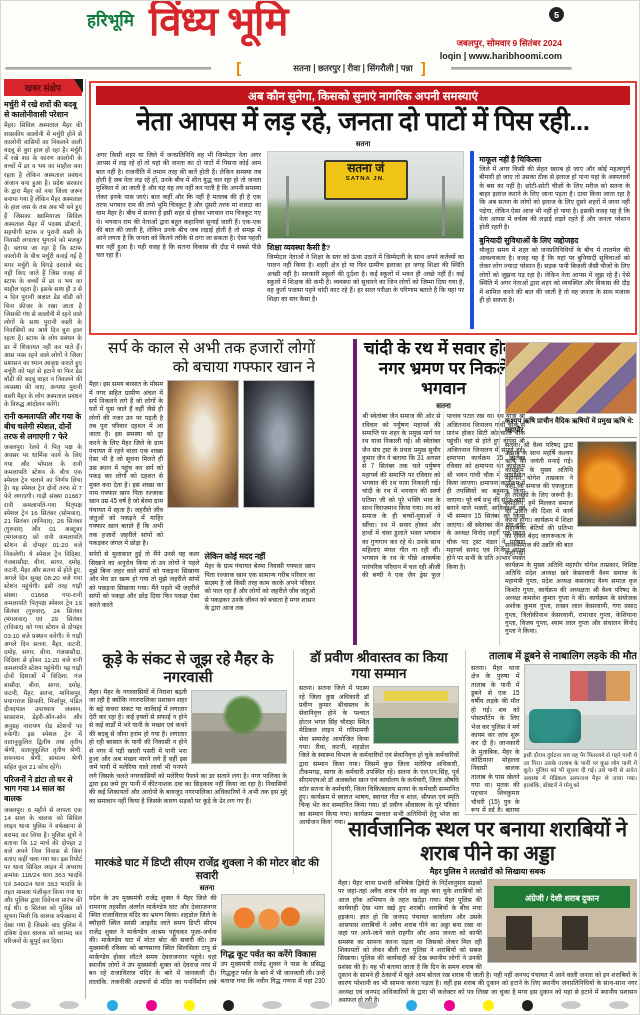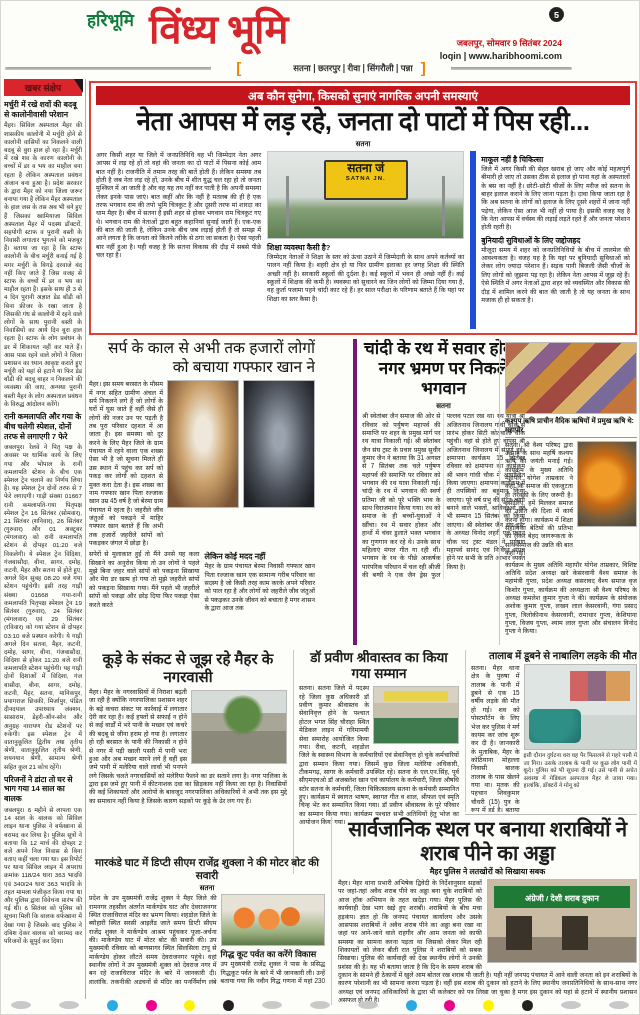--- a/index.html
+++ b/index.html
@@ -6,21 +6,21 @@
   html,body { background:#e9e9e6; }
   body { font-family:"Liberation Sans","DejaVu Sans",sans-serif; }
   .page {
     position:relative; width:640px; height:1015px; margin:0 auto;
     background:#fdfdfa; overflow:hidden; border:1px solid #d7d7d2;
     color:#1c1c1c;
   }
   
   .masthead { position:absolute; left:0; top:0; width:575px; height:72px; }
   .brand { position:absolute; left:86px; top:7px; font-size:17px; font-weight:bold; color:#0f7b3c; }
-  .paper-title { position:absolute; left:148px; top:8px; font-size:40px; font-weight:800; color:#d6252b; letter-spacing:-1px; line-height:1; }
+  .paper-title { position:absolute; left:148px; top:0; font-size:40px; font-weight:800; color:#d6252b; letter-spacing:-1px; line-height:1; }
   .page-num { position:absolute; right:12px; top:6px; width:15px; height:15px; border-radius:50%; background:#222; color:#fff; font-size:9px; font-weight:bold; display:flex; align-items:center; justify-content:center; }
   .date-line { position:absolute; right:14px; top:36px; font-size:8.5px; font-weight:bold; color:#c3161c; }
   .login-line { position:absolute; right:14px; top:50px; font-size:9px; font-weight:bold; color:#222; }
   .edition-rule { position:absolute; left:4px; right:4px; top:66px; height:3px; background:linear-gradient(#9a9a9a,#c9c9c9); border-radius:2px; }
   .edition-strip { position:absolute; left:210px; top:58px; width:240px; height:16px; background:#fdfdfa; display:flex; align-items:center; justify-content:center; }
   .edition-strip .bracket { color:#f08300; font-size:15px; font-weight:bold; padding:0 8px; }
   .editions { font-size:8.5px; font-weight:bold; color:#333;padding-left:44px; }
   
   .sidebar { position:absolute; left:3px; top:78px; width:82px; height:920px; overflow:hidden; border-right:1px solid #9fb6c4; padding-right:3px; }
   .sidebar-head { background:#d8262c; color:#5d0b0e; font-weight:800; font-size:9px; text-align:center; padding:2px 10px; position:relative; }
@@ -35,21 +35,21 @@
   .subhead { font-size:7.6px; font-weight:800; margin:3px 0 1px; color:#111; }
   .cap { font-size:5.8px; line-height:1.3; text-align:justify; color:#222; }
   .hline { position:absolute; background:#bdbdbd; }
   
   .lead { left:88px; top:80px; width:548px; height:254px; border:2px solid #e04038; padding:3px 5px; background:#fff; }
   .kicker { background:#c3161c; color:#fff; text-align:center; font-size:11.5px; font-weight:800; padding:2px 0; }
   .lead-headline { text-align:center; font-size:26px; font-weight:800; letter-spacing:-0.5px; line-height:1.15; color:#141414; margin-top:2px; }
   .lead-cols { display:flex; gap:6px; margin-top:3px; height:178px; overflow:hidden; }
   .lead-c1 { width:31%; }
   .lead-c2 { width:37%; }
-  .lead-c3 { width:30%; border-left:6px solid #1d4ed8; padding-left:5px; }
+  .lead-c3 { width:30%; border-left:4px solid #1d4ed8; padding-left:5px; }
   
   .ph-sign { position:relative; width:100%; height:88px; background:linear-gradient(#e3e7e5 0%,#d3dad6 52%,#86a078 66%,#5d7f52 100%); overflow:hidden; border:1px solid #c9c9c9; }
   .ph-sign .post { position:absolute; top:24px; width:3px; height:60px; background:#8a8f8c; }
   .ph-sign .signboard { position:absolute; left:50%; transform:translateX(-50%); top:8px; width:84px; height:40px; background:#f0c414; border:2px solid #3a3a3a; border-radius:2px; text-align:center; color:#151515; }
   .sign-hi { font-size:12px; font-weight:800; line-height:1.1; }
   .sign-en { font-size:6px; font-weight:bold; letter-spacing:1px; }
   
   .snake { left:88px; top:338px; width:226px; height:306px; }
   .snake h2 { text-align:right; font-size:15.5px; font-weight:400; line-height:1.2; color:#141414; }
   .snake-row { display:flex; gap:4px; margin-top:4px; }

